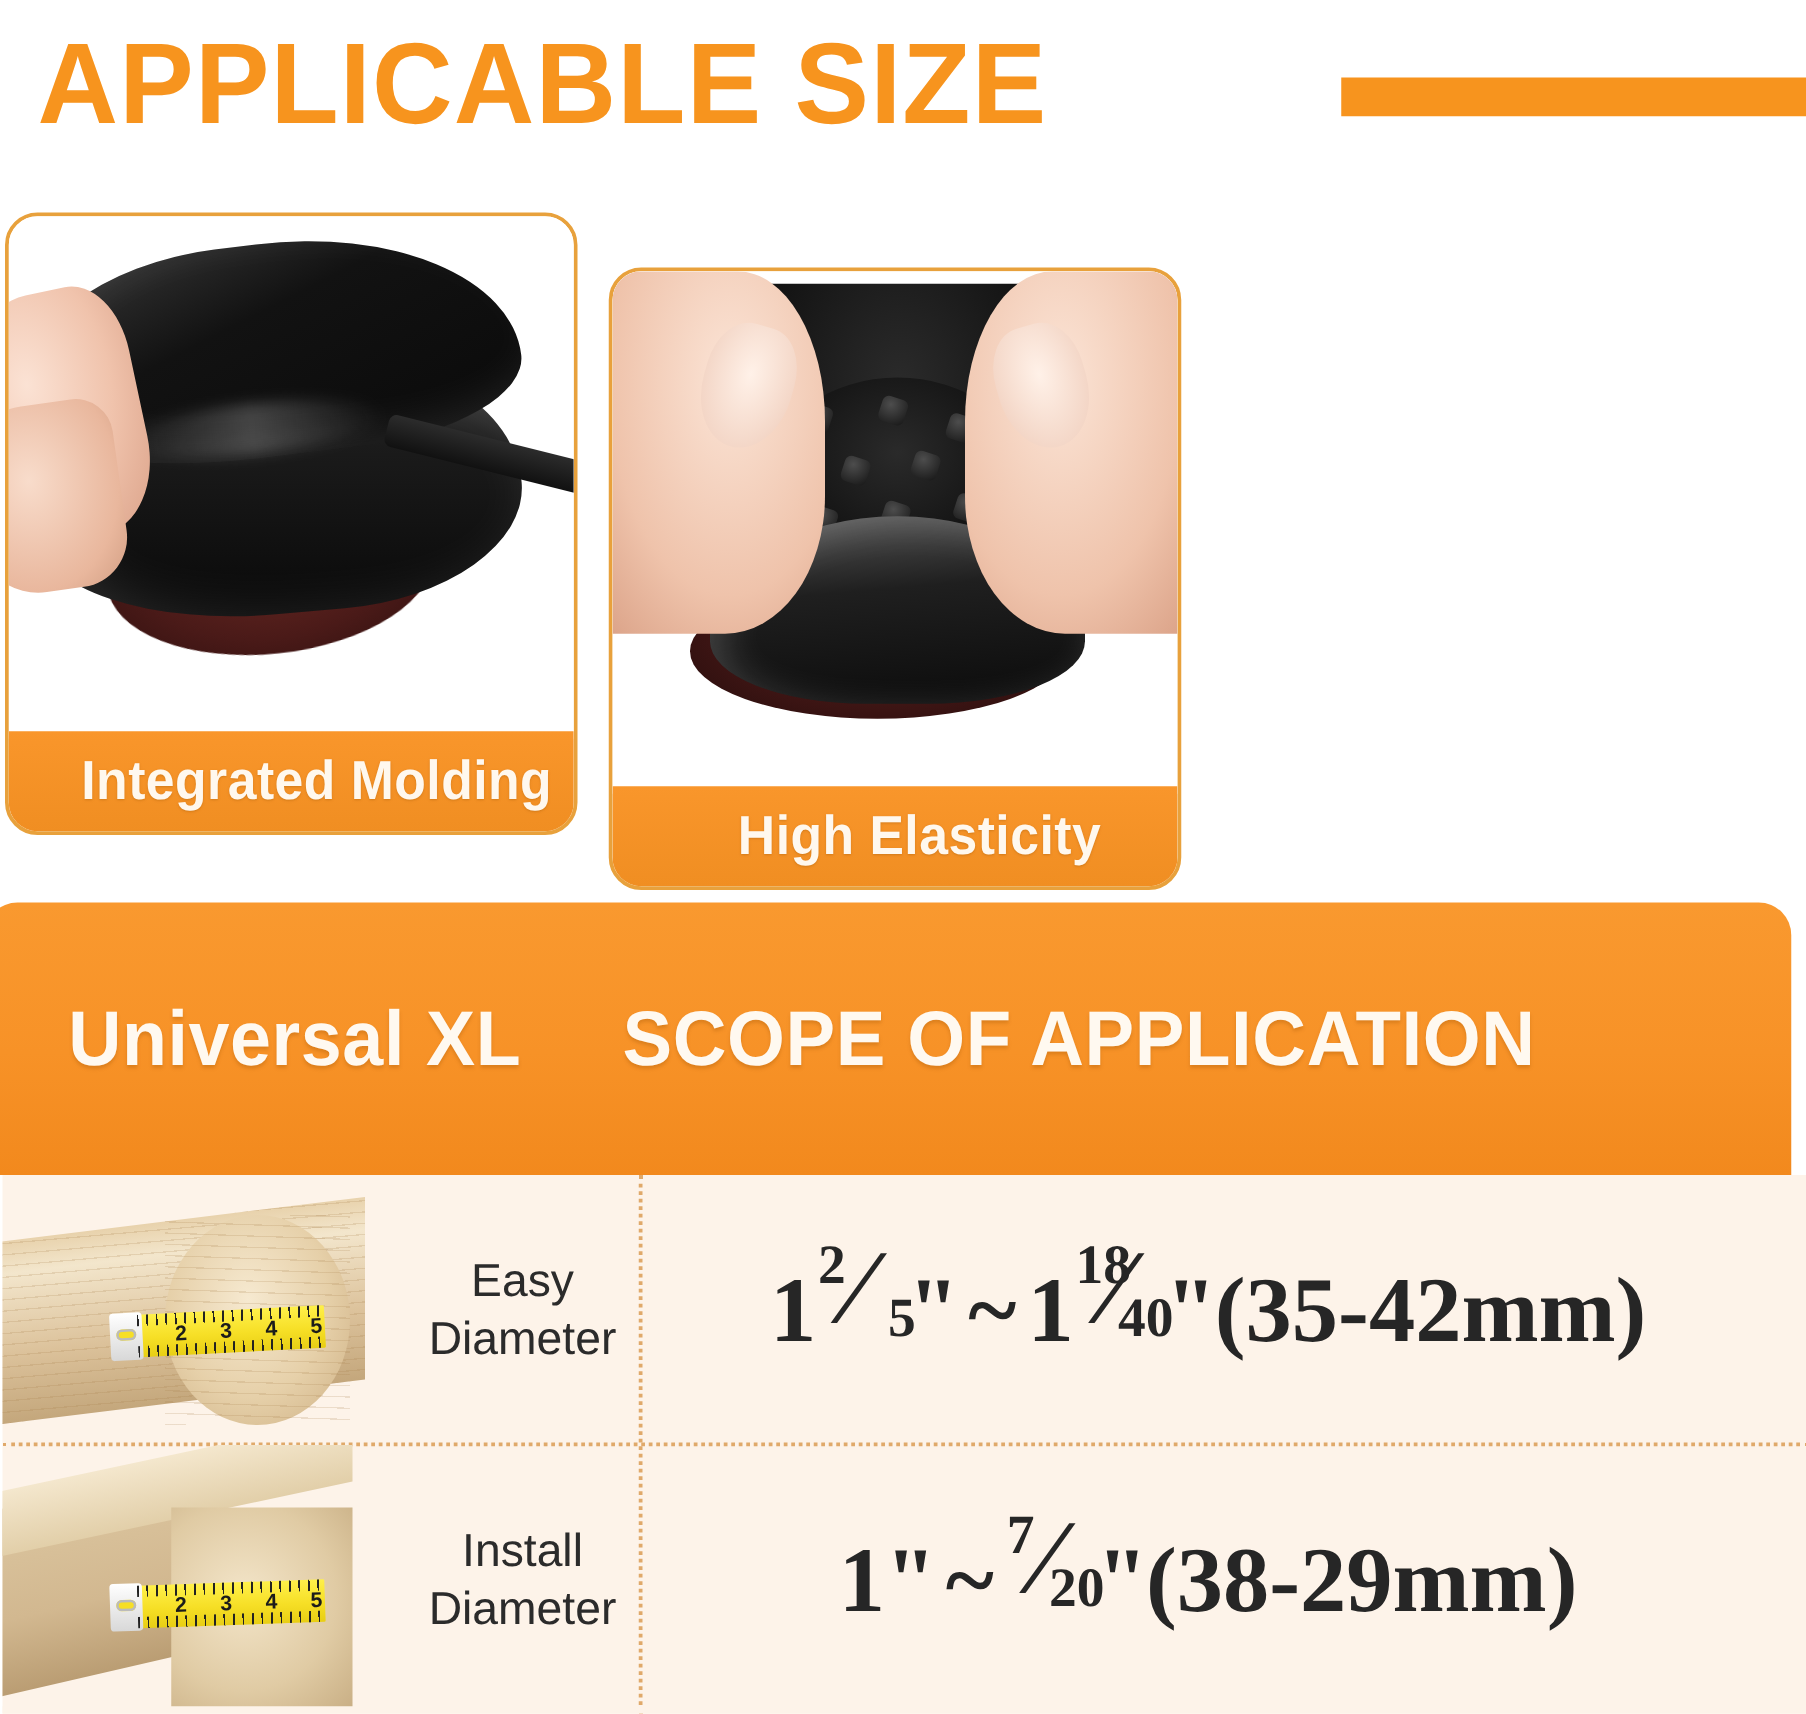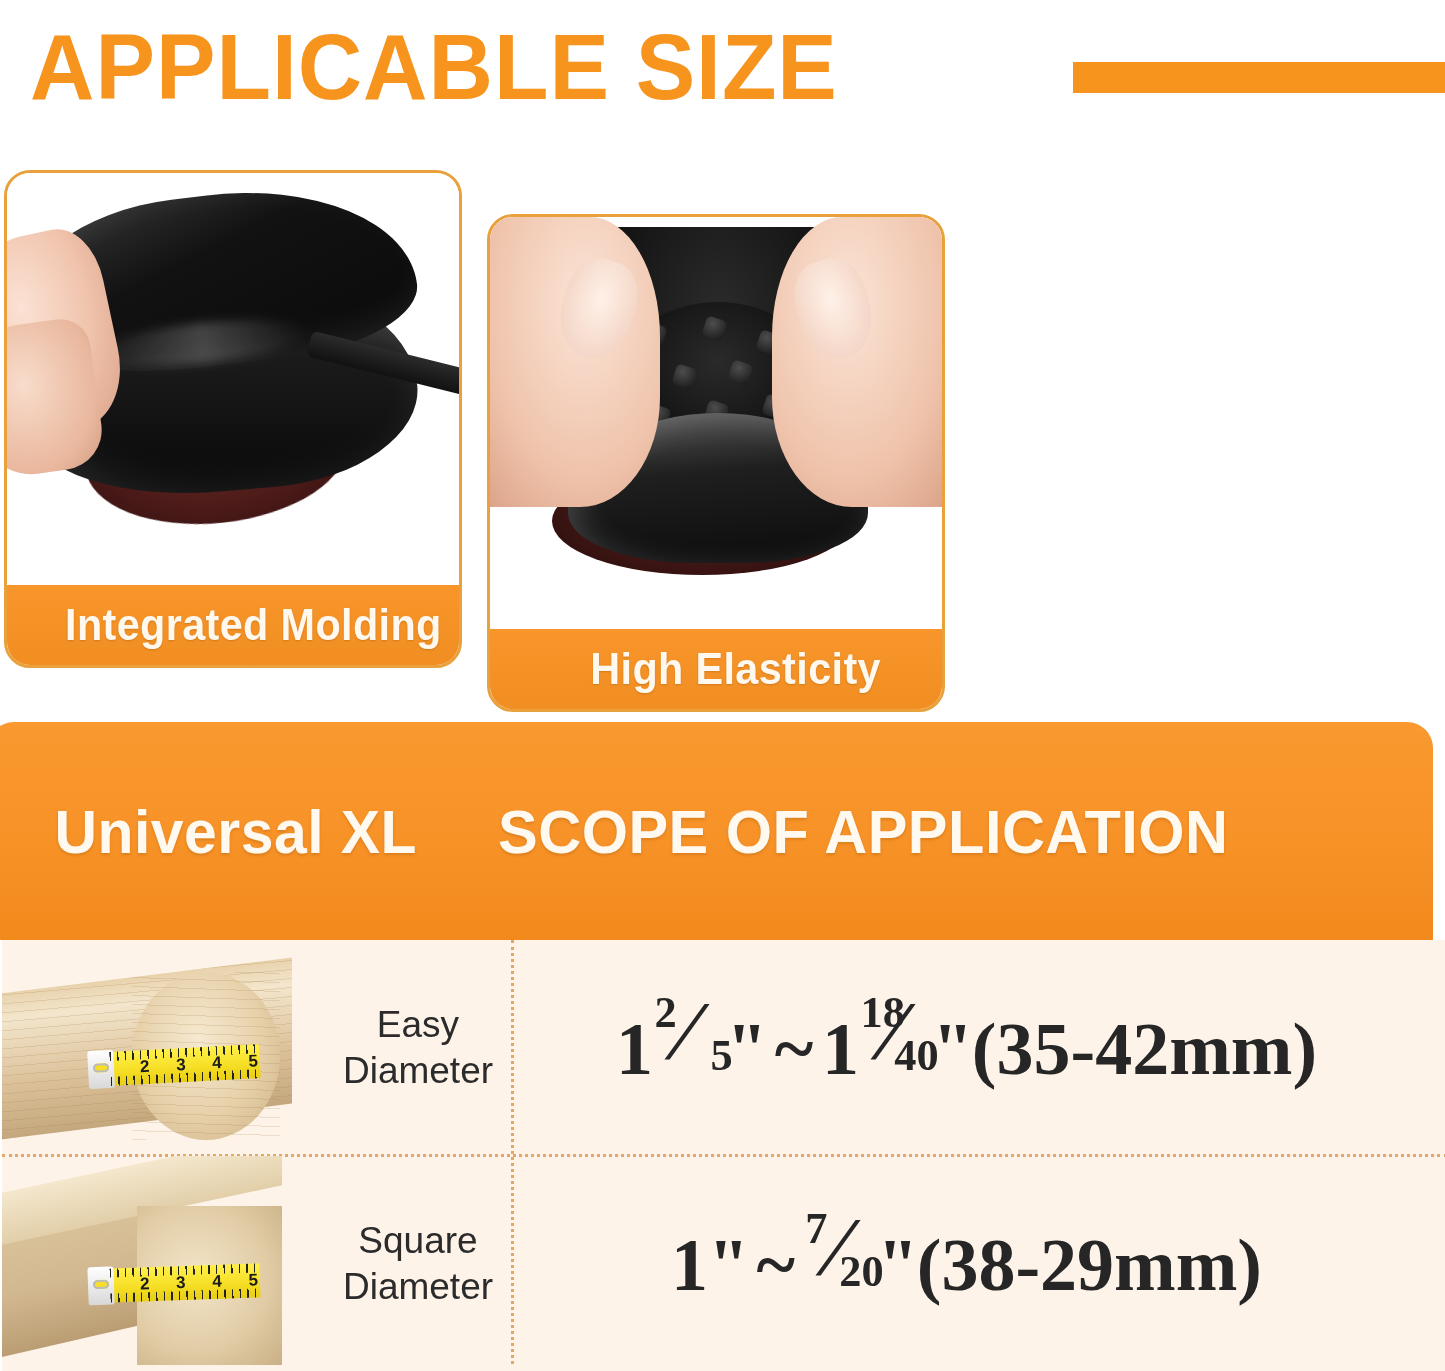--- a/index.html
+++ b/index.html
@@ -603,21 +603,21 @@
             <div class="nums">
               <span>2</span>
               <span>3</span>
               <span>4</span>
               <span>5</span>
             </div>
           </div>
         </div>
       </div>
       <div class="cell-label">
-        <div>Square</div>
+        <div>Install</div>
         <div>Diameter</div>
       </div>
       <div class="cell-value">
         <span>1</span><span class="inch">"</span><span class="tilde">~</span><span class="frac"><span class="num">7</span><span class="sl">⁄</span><span class="den">20</span></span><span class="inch">"</span><span>(38-29mm)</span>
       </div>
     </div>
 
   </div>
   <div class="bottom-fade"></div>
 </div>

